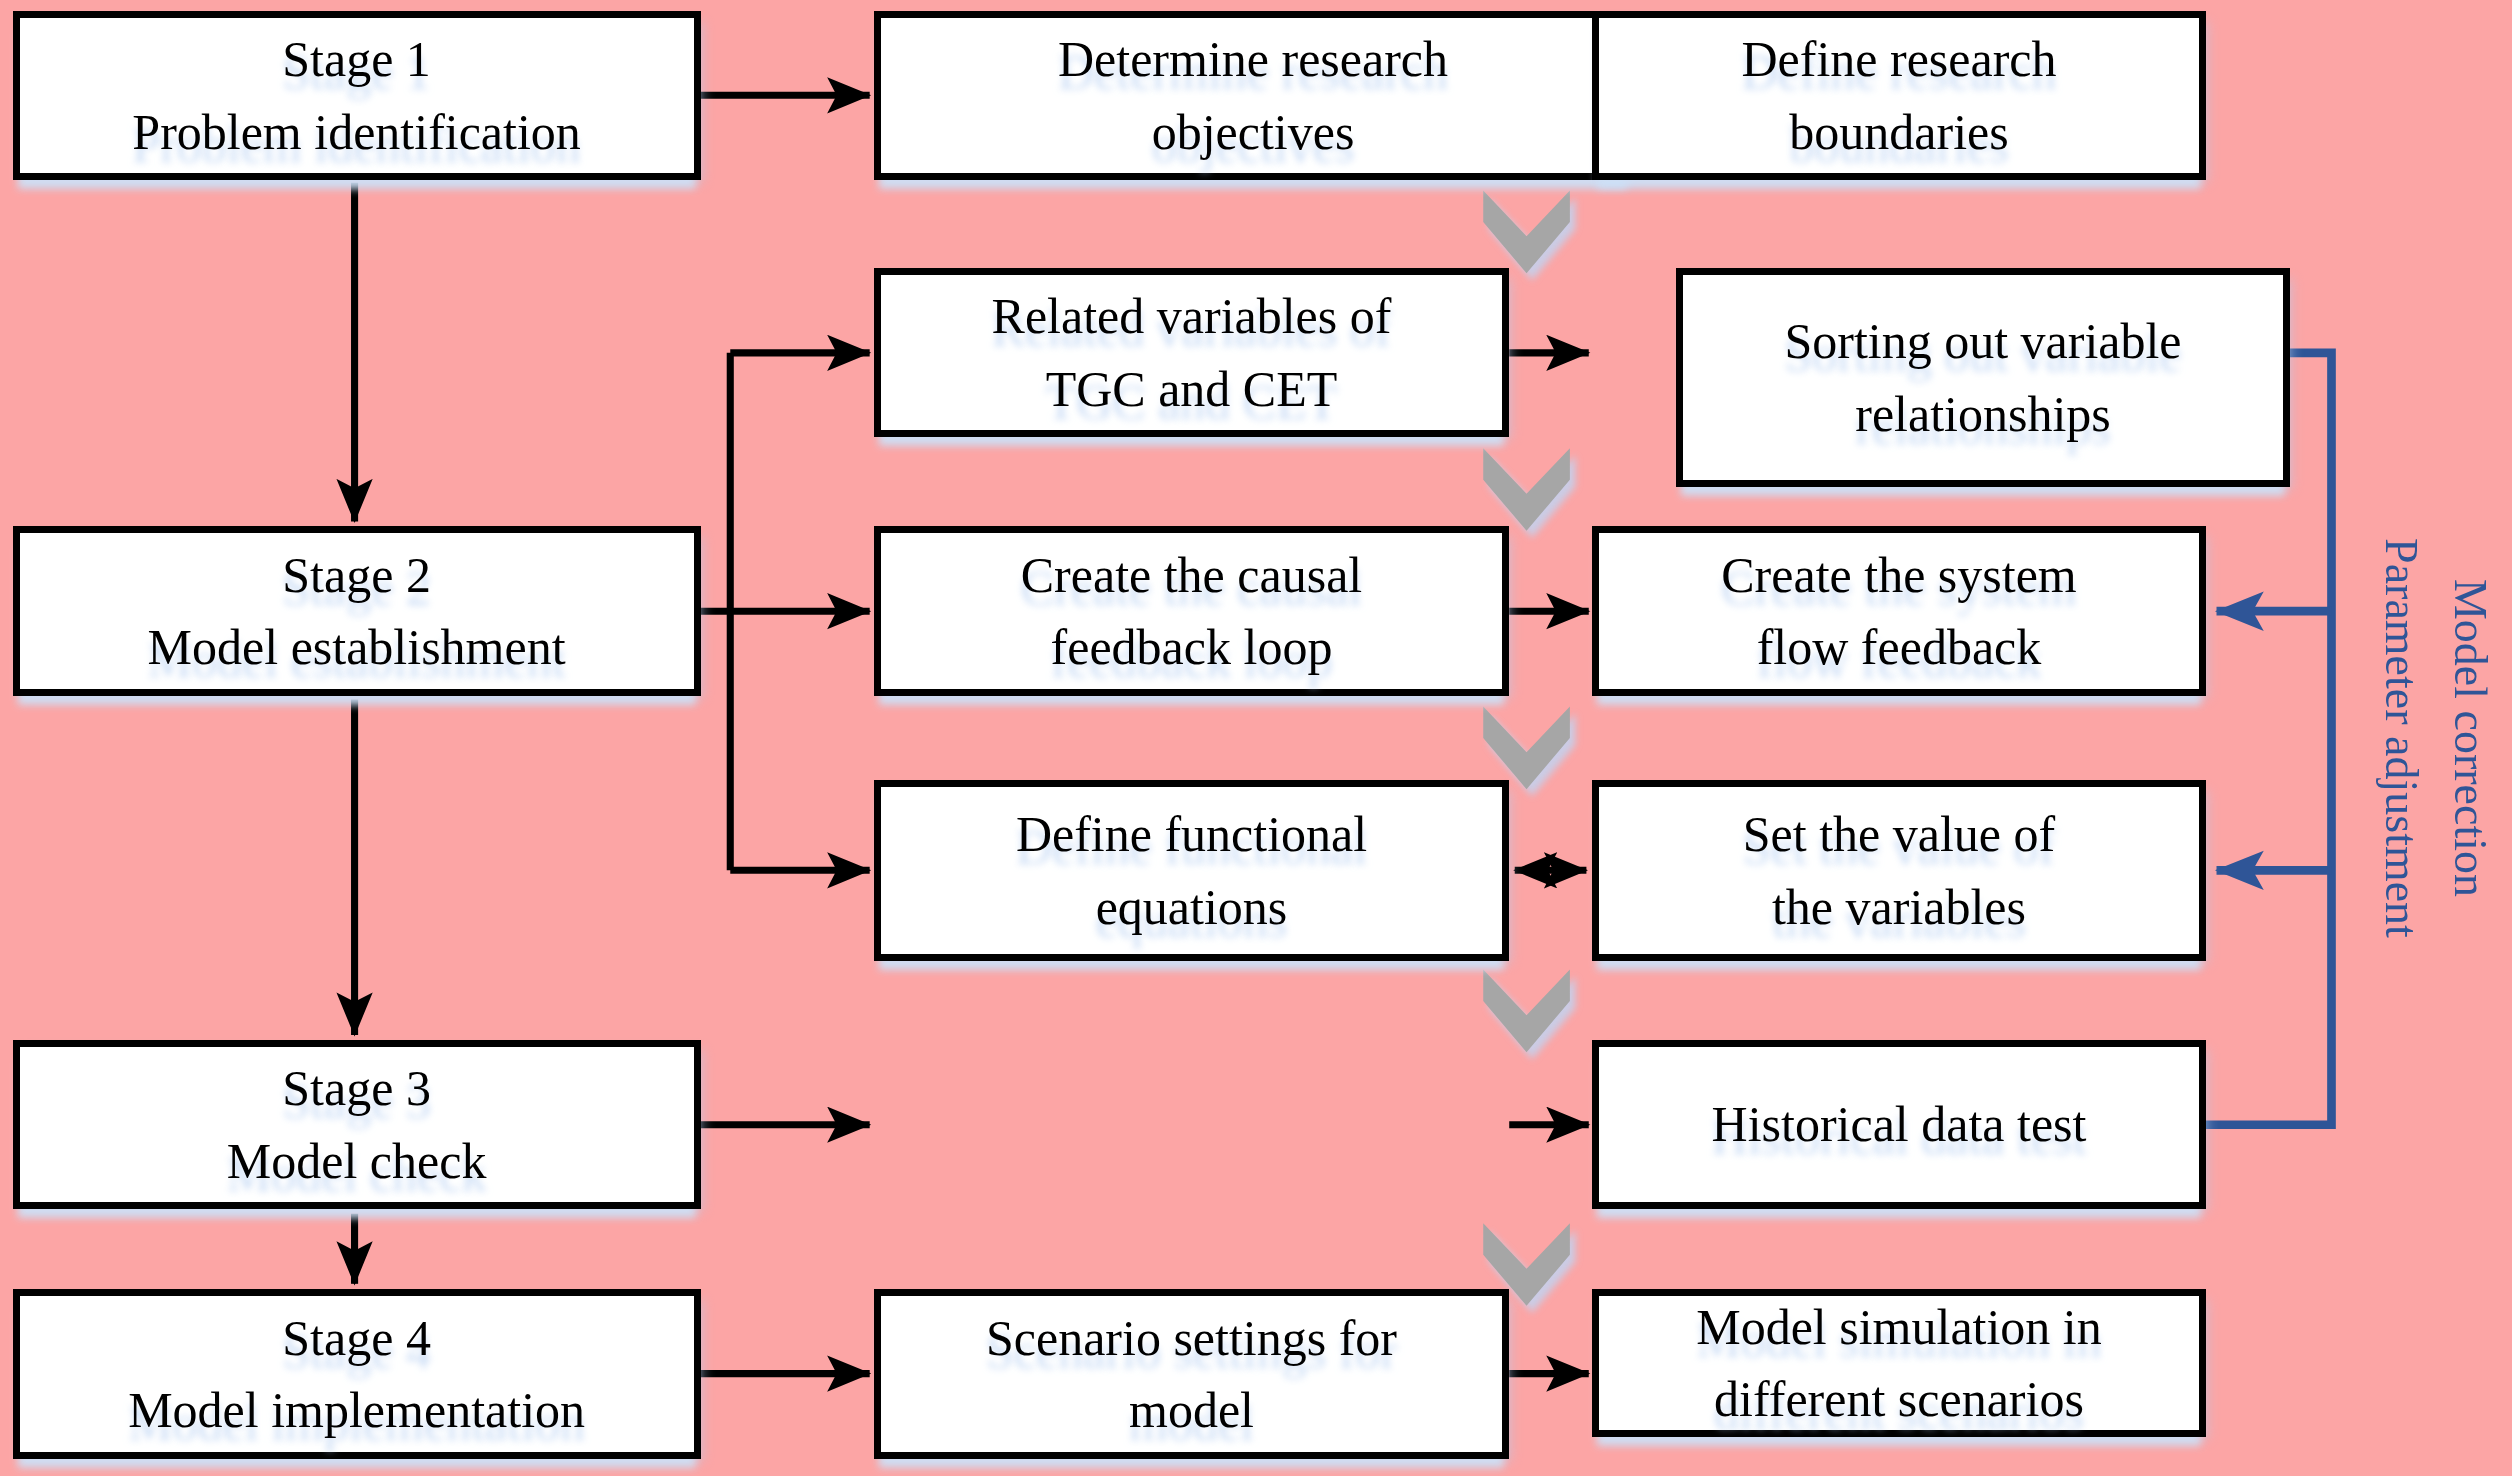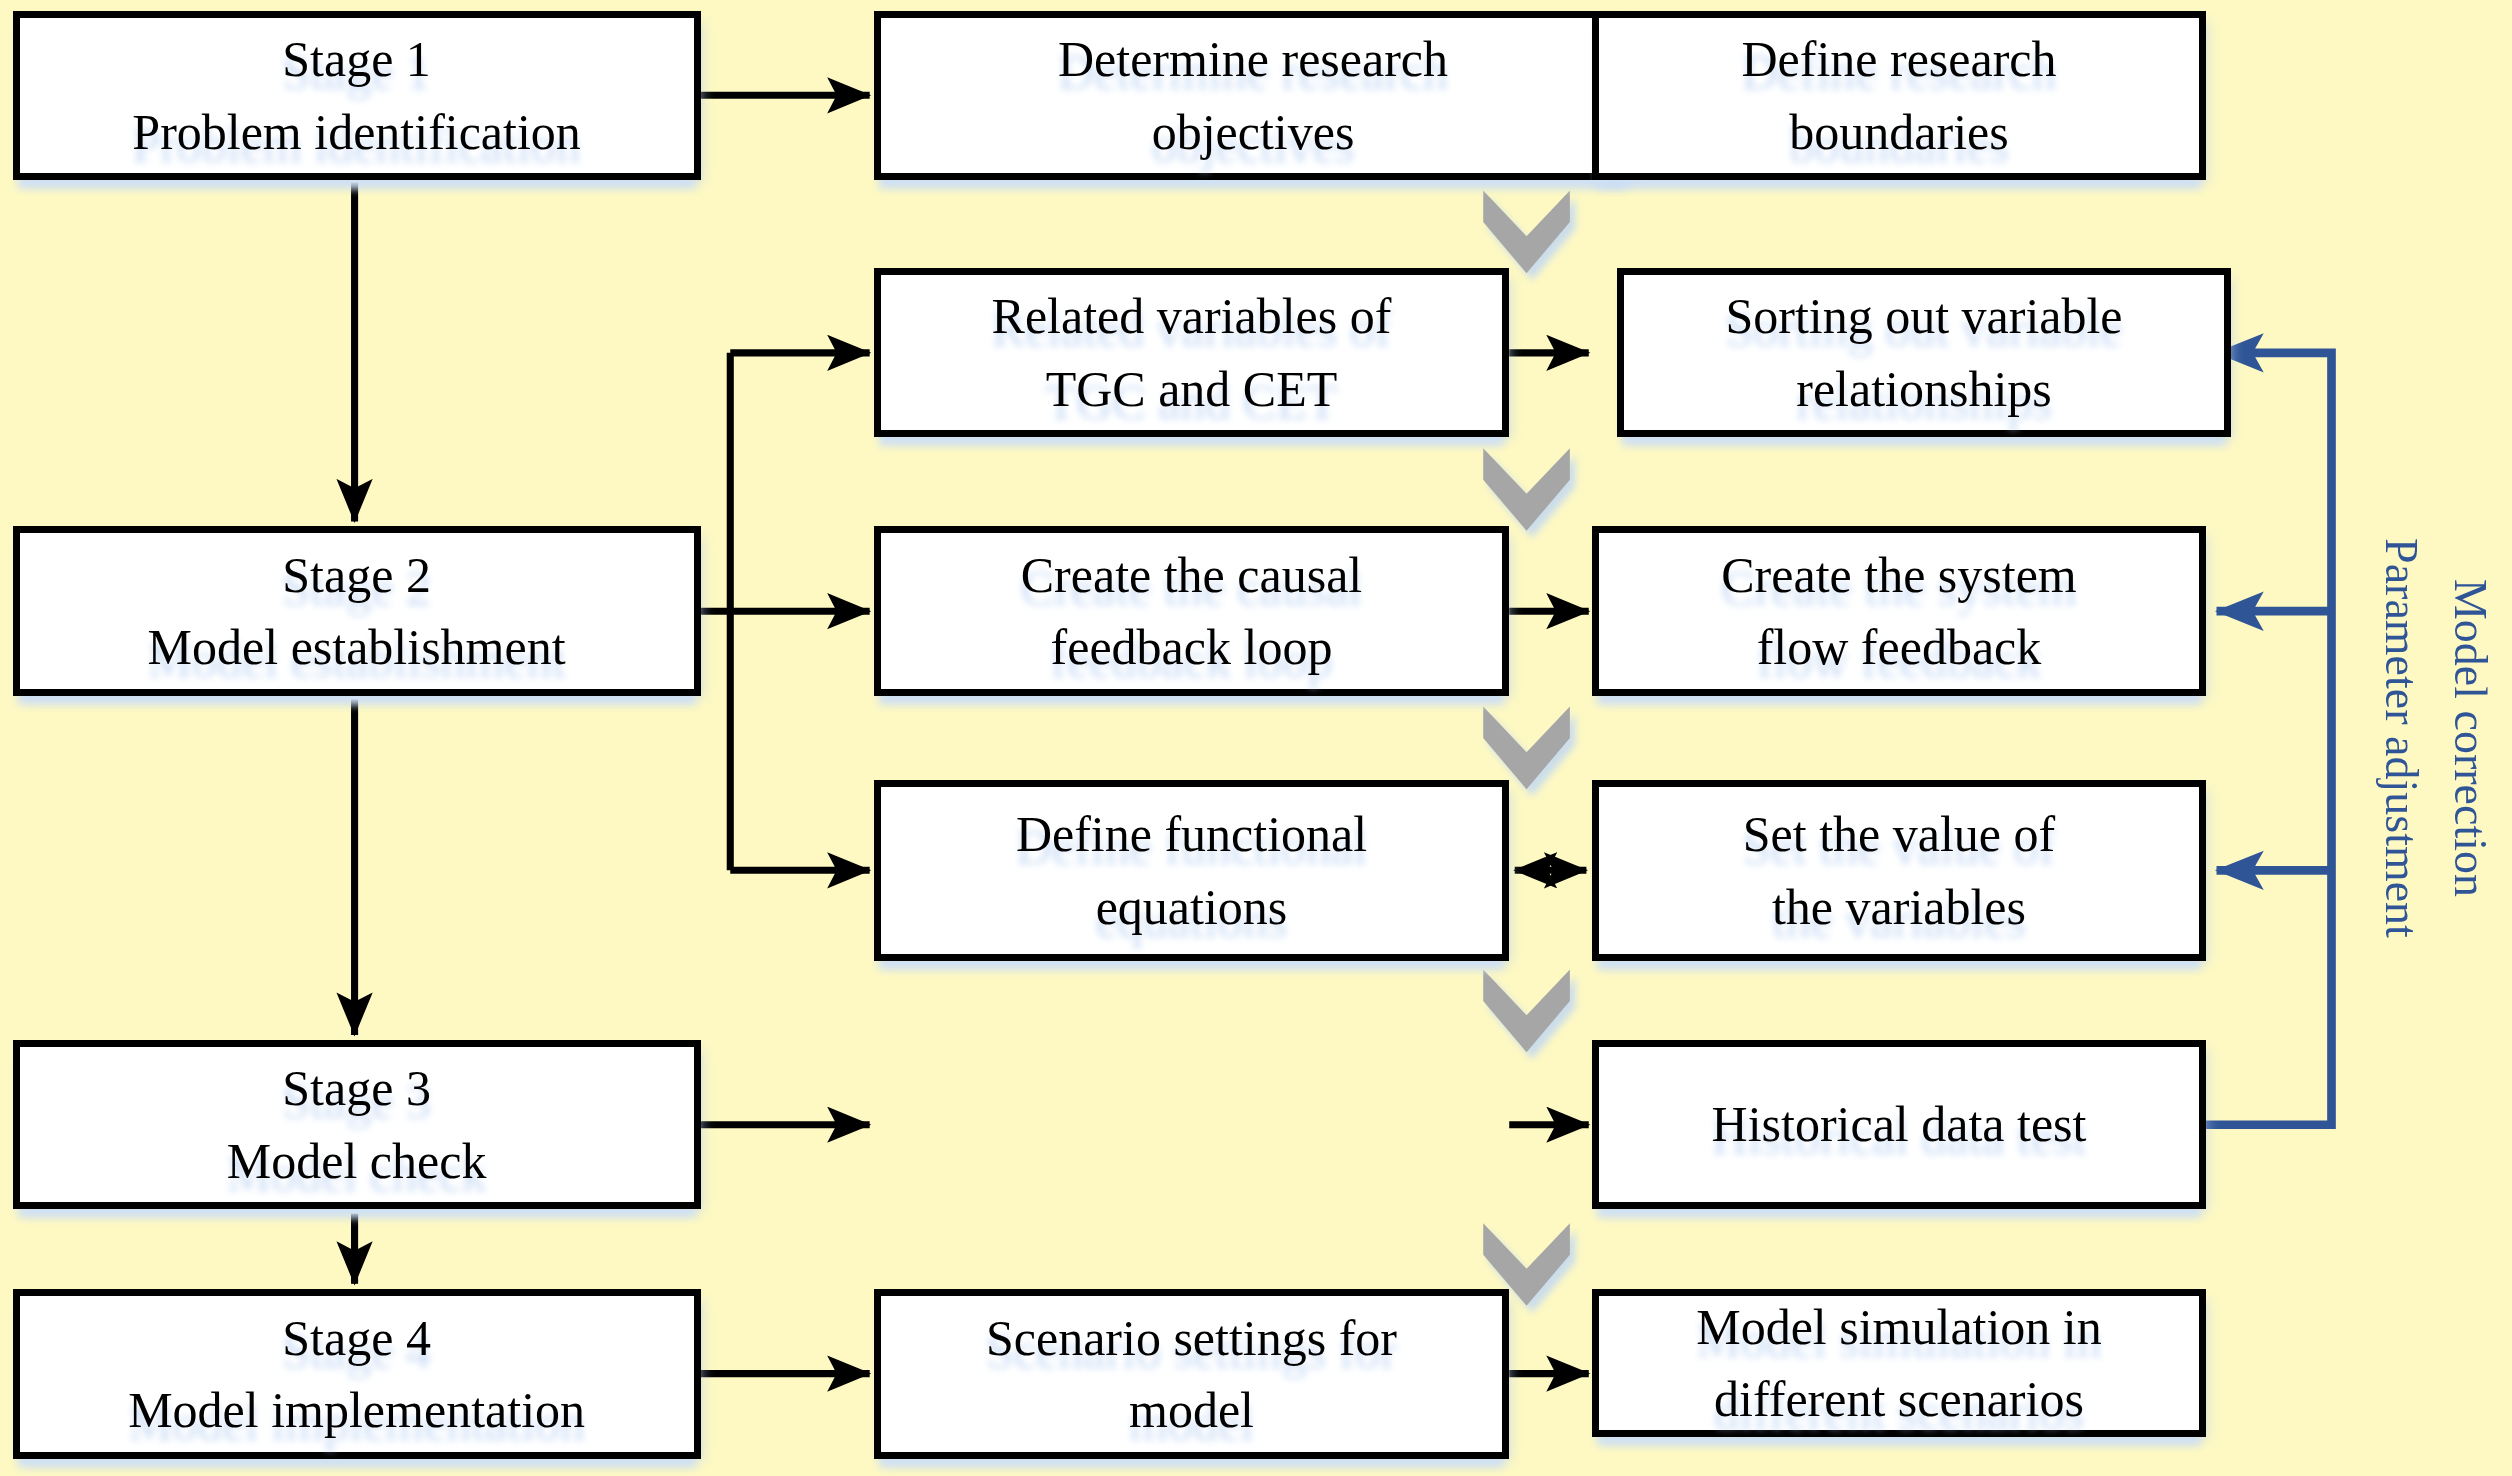--- a/index.html
+++ b/index.html
@@ -1,20 +1,20 @@
 <!DOCTYPE html>
 <html style="font-size:12.6px"><head>
 <meta charset="utf-8">
 <style>
   html,body{margin:0;padding:0;background:#ffffff;}
   .canvas{
     position:relative;
     width:2512px;
     height:1476px;
-    background:#fef9c3;
+    background:#fca5a5;
     overflow:hidden;
     font-family:"Liberation Serif", serif;
   }
   .layer{position:absolute;left:0;top:0;}
   .box{
     position:absolute;
     box-sizing:border-box;
     background:#ffffff;
     border:7px solid #000000;
     display:flex;
@@ -110,21 +110,21 @@
 TGC and CET</div>
   <div class="box" style="left:874px;top:526px;width:635px;height:170px">Create the causal
 feedback loop</div>
   <div class="box" style="left:874px;top:780px;width:635px;height:181px">Define functional
 equations</div>
   <div class="box" style="left:874px;top:1289px;width:635px;height:170px">Scenario settings for
 model</div>
 
   <div class="box" style="left:1592px;top:11px;width:614px;height:169px">Define research
 boundaries</div>
-  <div class="box" style="left:1617px;top:268px;width:614px;height:169px">Sorting out variable
+  <div class="box" style="left:1676px;top:268px;width:614px;height:219px">Sorting out variable
 relationships</div>
   <div class="box" style="left:1592px;top:526px;width:614px;height:170px">Create the system
 flow feedback</div>
   <div class="box" style="left:1592px;top:780px;width:614px;height:181px">Set the value of
 the variables</div>
   <div class="box" style="left:1592px;top:1040px;width:614px;height:169px">Historical data test</div>
   <div class="box" style="left:1592px;top:1289px;width:614px;height:148px">Model simulation in
 different scenarios</div>
 
   <div class="side-label" style="left:2058px;top:663px;width:756px;height:150px">Model correction

